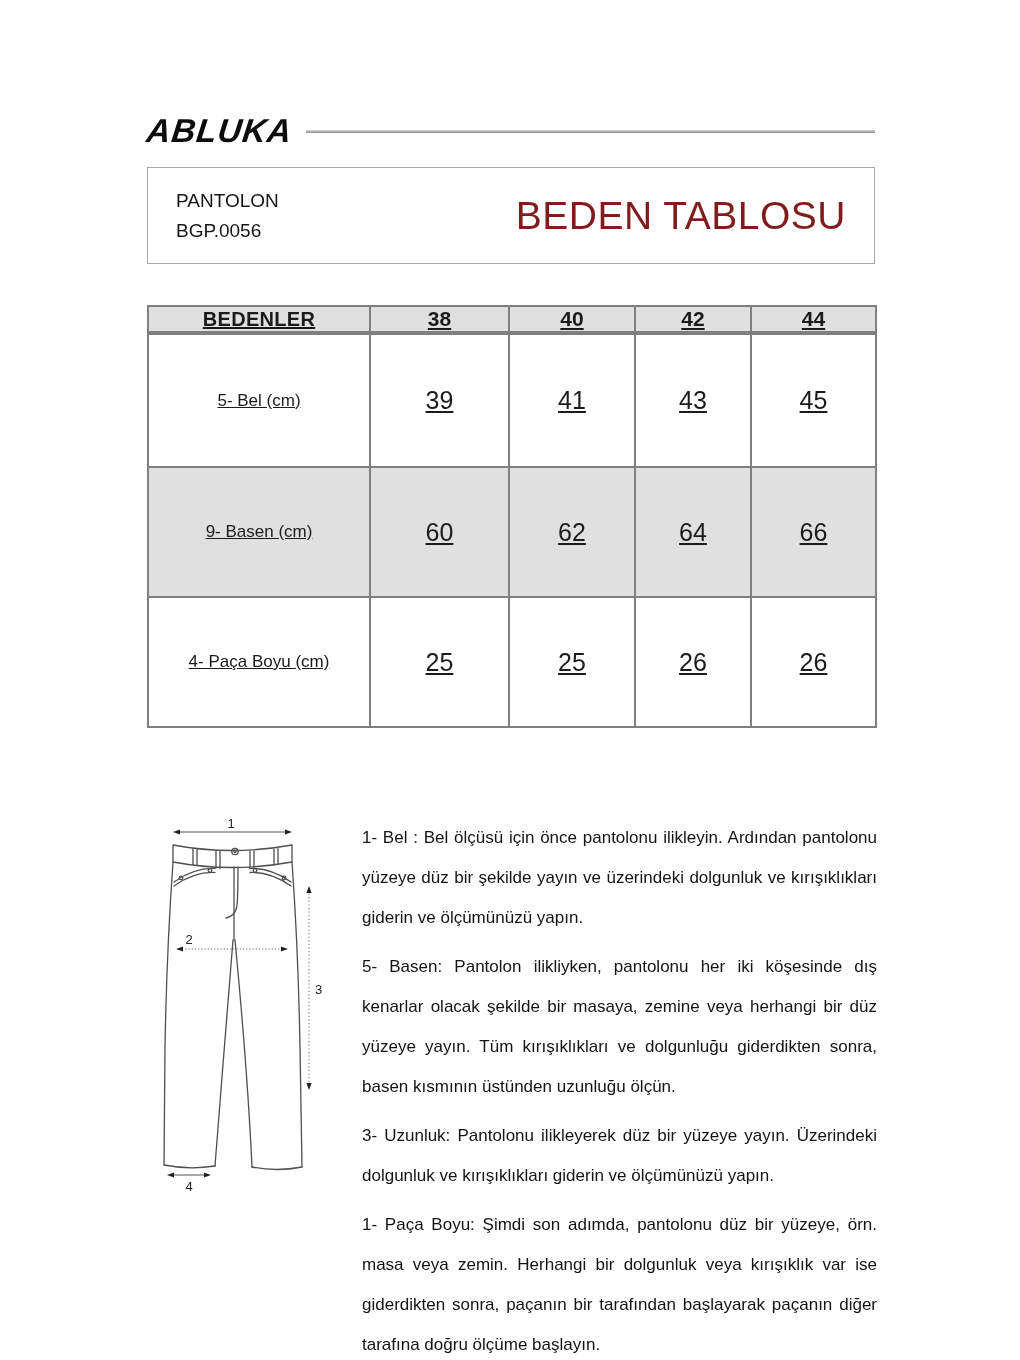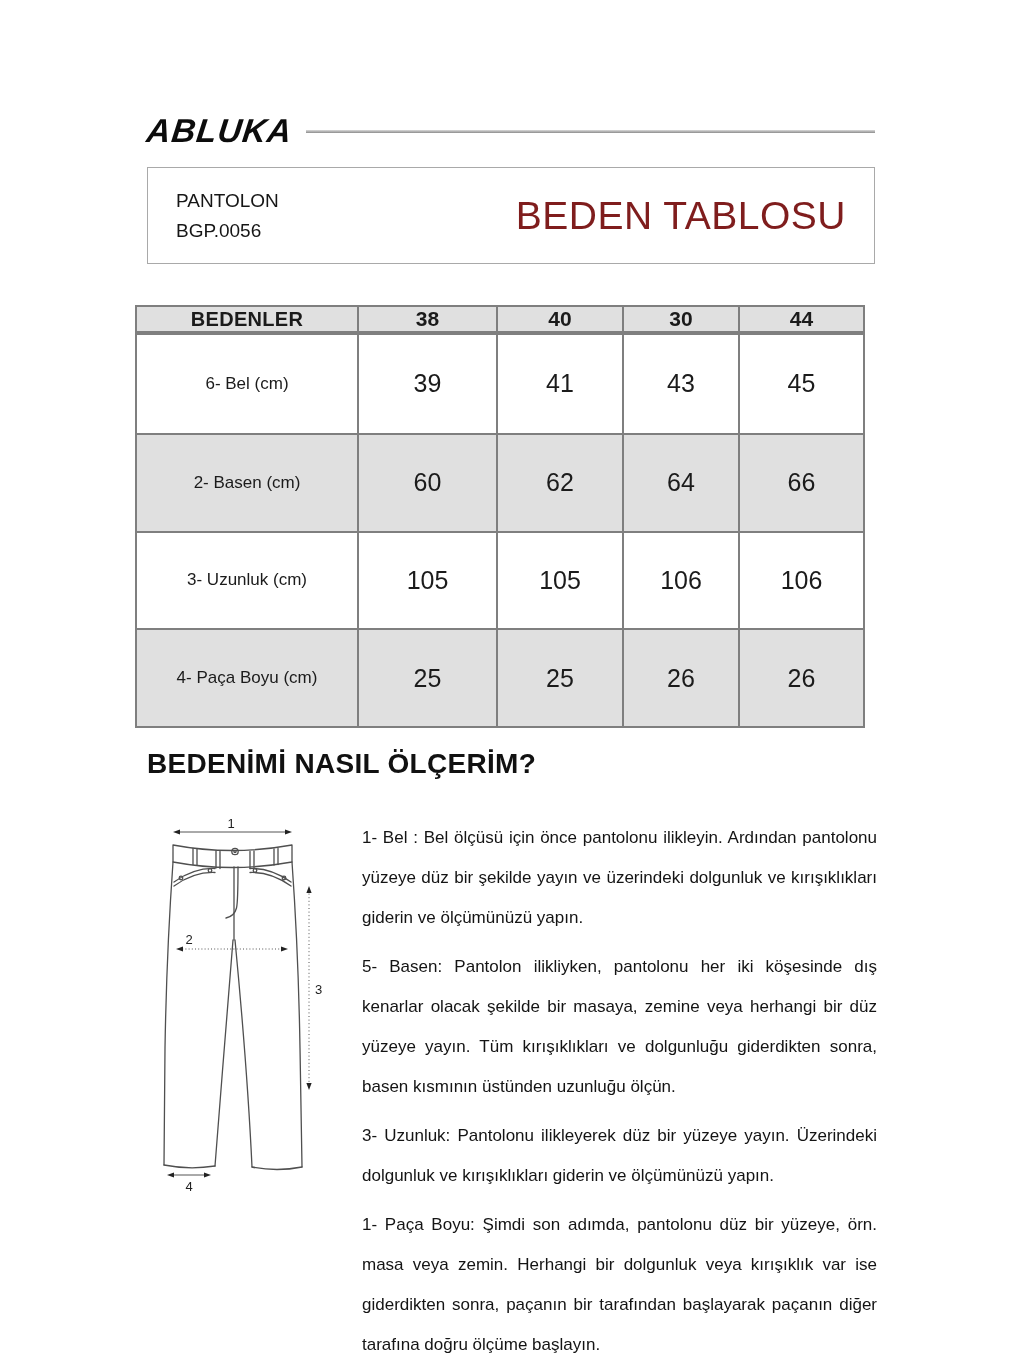--- a/index.html
+++ b/index.html
@@ -17,22 +17,22 @@
   
   .header-box{
     position:absolute;top:167px;left:147px;width:728px;height:97px;box-sizing:border-box;
     border:1px solid #a9a9a9;display:flex;align-items:center;justify-content:space-between;
     padding:12px 28px;background:#fff;
   }
   .product-block{font-size:19px;line-height:30px;color:#161616;}
   .doc-title{font-size:39px;font-weight:500;letter-spacing:0.5px;color:#7f1d1d;white-space:nowrap;}
   
   .size-table{
-    position:absolute;top:305px;left:135px;width:728px;height:423px;
-    border-collapse:collapse;table-layout:fixed;
+    position:absolute;top:305px;left:147px;width:728px;height:423px;
+    border-collapse:collapse;table-layout:fixed;text-decoration:underline;
   }
   .size-table th,.size-table td{
     border:2px solid #7f7f7f;text-align:center;vertical-align:middle;padding:0;
   }
   .size-table thead th{background:#e0e0e0;border-bottom:4px solid #7f7f7f;}
   .size-table tbody tr:nth-child(even) th,
   .size-table tbody tr:nth-child(even) td{background:#e0e0e0;}
   .col-head-label{font-size:20px;font-weight:700;letter-spacing:0.3px;}
   .col-head-size{font-size:21px;font-weight:700;margin-top:36px;}
   .row-label{font-size:17px;font-weight:400;}
@@ -71,57 +71,49 @@
         <col style="width:139px">
         <col style="width:126px">
         <col style="width:116px">
         <col style="width:125px">
     </colgroup>
     <thead>
       <tr>
         <th class="col-head-label">BEDENLER</th>
         <th class="col-head-size">38</th>
         <th class="col-head-size">40</th>
-        <th class="col-head-size">30</th>
+        <th class="col-head-size">42</th>
         <th class="col-head-size">44</th>
       </tr>
     </thead>
     <tbody>
       <tr>
-        <th class="row-label">6- Bel (cm)</th>
+        <th class="row-label">5- Bel (cm)</th>
         <td class="cell-value">39</td>
         <td class="cell-value">41</td>
         <td class="cell-value">43</td>
         <td class="cell-value">45</td>
       </tr>
       <tr>
-        <th class="row-label">2- Basen (cm)</th>
+        <th class="row-label">9- Basen (cm)</th>
         <td class="cell-value">60</td>
         <td class="cell-value">62</td>
         <td class="cell-value">64</td>
         <td class="cell-value">66</td>
-      </tr>
-      <tr>
-        <th class="row-label">3- Uzunluk (cm)</th>
-        <td class="cell-value">105</td>
-        <td class="cell-value">105</td>
-        <td class="cell-value">106</td>
-        <td class="cell-value">106</td>
       </tr>
       <tr>
         <th class="row-label">4- Paça Boyu (cm)</th>
         <td class="cell-value">25</td>
         <td class="cell-value">25</td>
         <td class="cell-value">26</td>
         <td class="cell-value">26</td>
       </tr>
     </tbody>
   </table>
 
-  <h2 class="measure-heading">BEDENİMİ NASIL ÖLÇERİM?</h2>
 
   <div class="measure-section">
     <div class="diagram-wrap">
       <svg viewBox="0 0 200 380" width="200" height="380" xmlns="http://www.w3.org/2000/svg">
         <g stroke="#4f4f4f" stroke-width="1.3" fill="none" stroke-linecap="round" stroke-linejoin="round">
 
           <path d="M13,27 Q72,38 132,27 L132,44 Q72,55 13,44 Z"></path>
 
           <path d="M33,30.5 l0,16 M37,31 l0,16"></path>
           <path d="M56,33 l0,17 M60,33.5 l0,17"></path>

